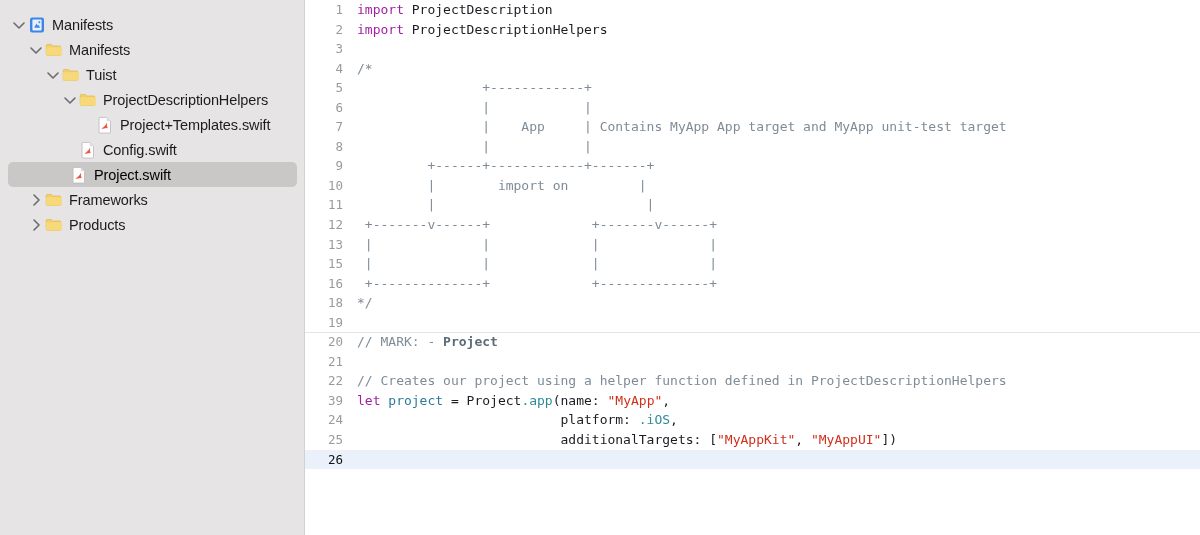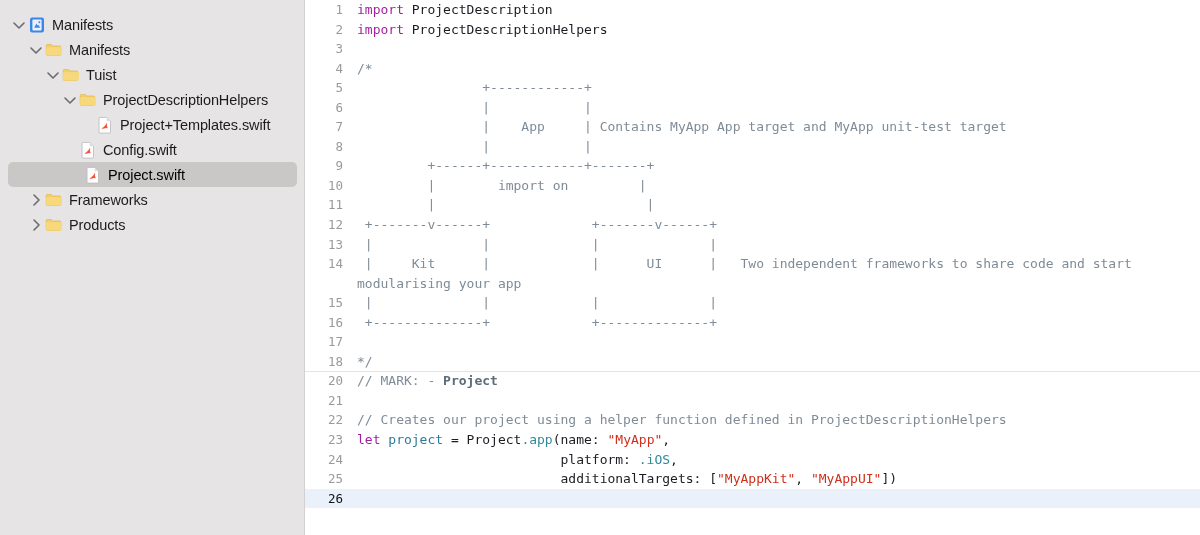--- a/index.html
+++ b/index.html
@@ -201,21 +201,21 @@
         </div>
         <div class="nav-row" style="padding-left: 55px;">
           <span class="twisty empty"></span>
           <span class="ico"><svg width="18" height="18" viewBox="0 0 18 18">
               <path d="M3.6 1.4 h7.0 l3.9 3.9 v11.2 a0.55 0.55 0 0 1-0.55 0.55 H3.6 a0.55 0.55 0 0 1-0.55-0.55 V1.95 A0.55 0.55 0 0 1 3.6 1.4 z" fill="#ffffff" stroke="#b9b9be" stroke-width="0.8"></path>
               <path d="M10.6 1.4 l3.9 3.9 h-3.9 z" fill="#dedee2"></path>
               <path d="M5.4 12.6 c2.3-1.5 4.6-3.6 5.6-5.9 c0.3 1.1 0.2 2.3-0.2 3.3 c0.9 0.6 0.7 1.9 0.5 2.4 c-0.2-0.3-0.6-0.6-1.1-0.5 c-1.4 0.4-3.3 0.9-4.8 0.7 z" fill="#f05138"></path>
             </svg></span>
           <span class="nav-label">Config.swift</span>
         </div>
-        <div class="nav-row selected" style="padding-left: 60px;">
+        <div class="nav-row selected" style="padding-left: 46px;">
           <span class="twisty empty"></span>
           <span class="ico"><svg width="18" height="18" viewBox="0 0 18 18">
               <path d="M3.6 1.4 h7.0 l3.9 3.9 v11.2 a0.55 0.55 0 0 1-0.55 0.55 H3.6 a0.55 0.55 0 0 1-0.55-0.55 V1.95 A0.55 0.55 0 0 1 3.6 1.4 z" fill="#ffffff" stroke="#b9b9be" stroke-width="0.8"></path>
               <path d="M10.6 1.4 l3.9 3.9 h-3.9 z" fill="#dedee2"></path>
               <path d="M5.4 12.6 c2.3-1.5 4.6-3.6 5.6-5.9 c0.3 1.1 0.2 2.3-0.2 3.3 c0.9 0.6 0.7 1.9 0.5 2.4 c-0.2-0.3-0.6-0.6-1.1-0.5 c-1.4 0.4-3.3 0.9-4.8 0.7 z" fill="#f05138"></path>
             </svg></span>
           <span class="nav-label">Project.swift</span>
         </div>
         <div class="nav-row" style="padding-left: 21px;">
           <span class="twisty">
@@ -292,54 +292,50 @@
         </div>
         <div class="row">
           <div class="gutter">12</div>
           <div class="code"><span class="cm"> +-------v------+             +-------v------+</span></div>
         </div>
         <div class="row">
           <div class="gutter">13</div>
           <div class="code"><span class="cm"> |              |             |              |</span></div>
         </div>
         <div class="row">
-          <div class="gutter">14</div>
-          <div class="code wrap"><span class="cm"> |     Kit      |             |      UI      |   Two independent frameworks to share code and start modularising your app</span></div>
-        </div>
-        <div class="row">
           <div class="gutter">15</div>
           <div class="code"><span class="cm"> |              |             |              |</span></div>
         </div>
         <div class="row">
           <div class="gutter">16</div>
           <div class="code"><span class="cm"> +--------------+             +--------------+</span></div>
         </div>
         <div class="row">
-          <div class="gutter">17</div>
-          <div class="code">&nbsp;</div>
-        </div>
-        <div class="row">
           <div class="gutter">18</div>
           <div class="code"><span class="cm">*/</span></div>
+        </div>
+        <div class="row">
+          <div class="gutter">19</div>
+          <div class="code">&nbsp;</div>
         </div>
         <div class="row">
           <div class="sep-line" style="top: 0px;"></div>
           <div class="gutter">20</div>
           <div class="code"><span class="cm">// MARK: - </span><span class="cmb">Project</span></div>
         </div>
         <div class="row">
           <div class="gutter">21</div>
           <div class="code">&nbsp;</div>
         </div>
         <div class="row">
           <div class="gutter">22</div>
           <div class="code"><span class="cm">// Creates our project using a helper function defined in ProjectDescriptionHelpers</span></div>
         </div>
         <div class="row">
-          <div class="gutter">23</div>
+          <div class="gutter">39</div>
           <div class="code"><span class="k">let</span> <span class="id">project</span> = Project<span class="mem">.app</span>(name: <span class="str">"MyApp"</span>,</div>
         </div>
         <div class="row">
           <div class="gutter">24</div>
           <div class="code">                          platform: <span class="mem">.iOS</span>,</div>
         </div>
         <div class="row">
           <div class="gutter">25</div>
           <div class="code">                          additionalTargets: [<span class="str">"MyAppKit"</span>, <span class="str">"MyAppUI"</span>])</div>
         </div>

